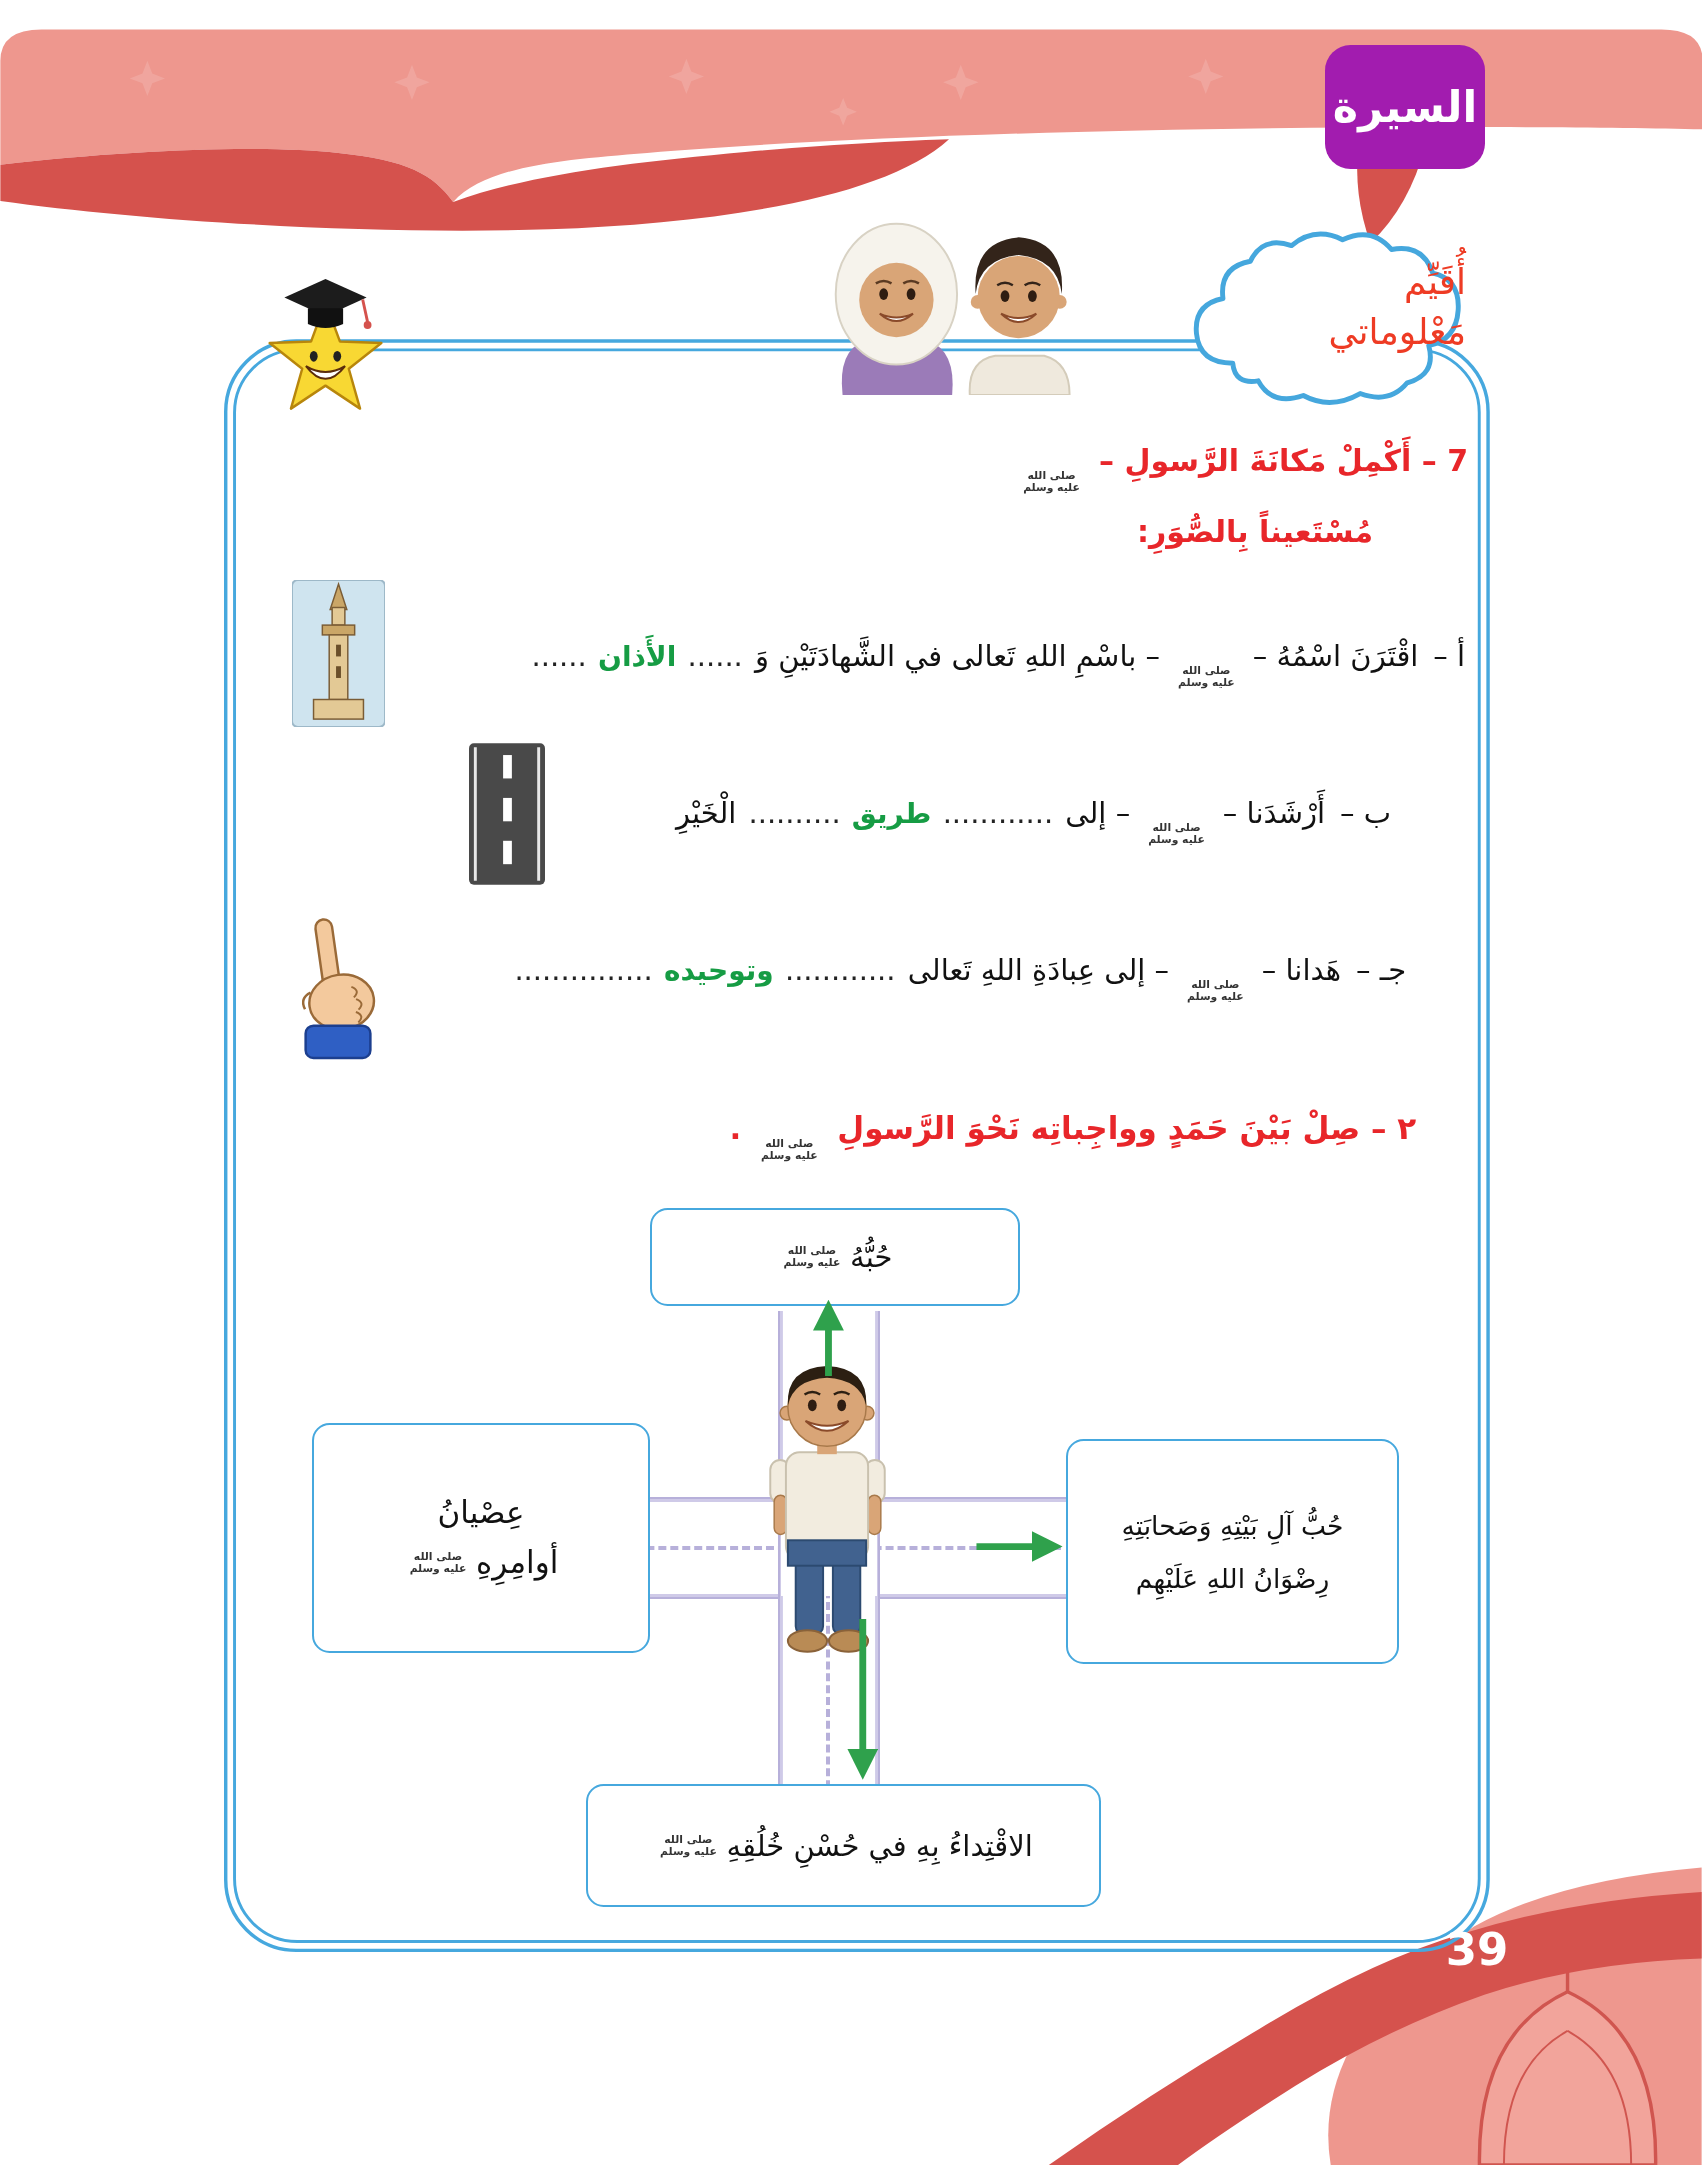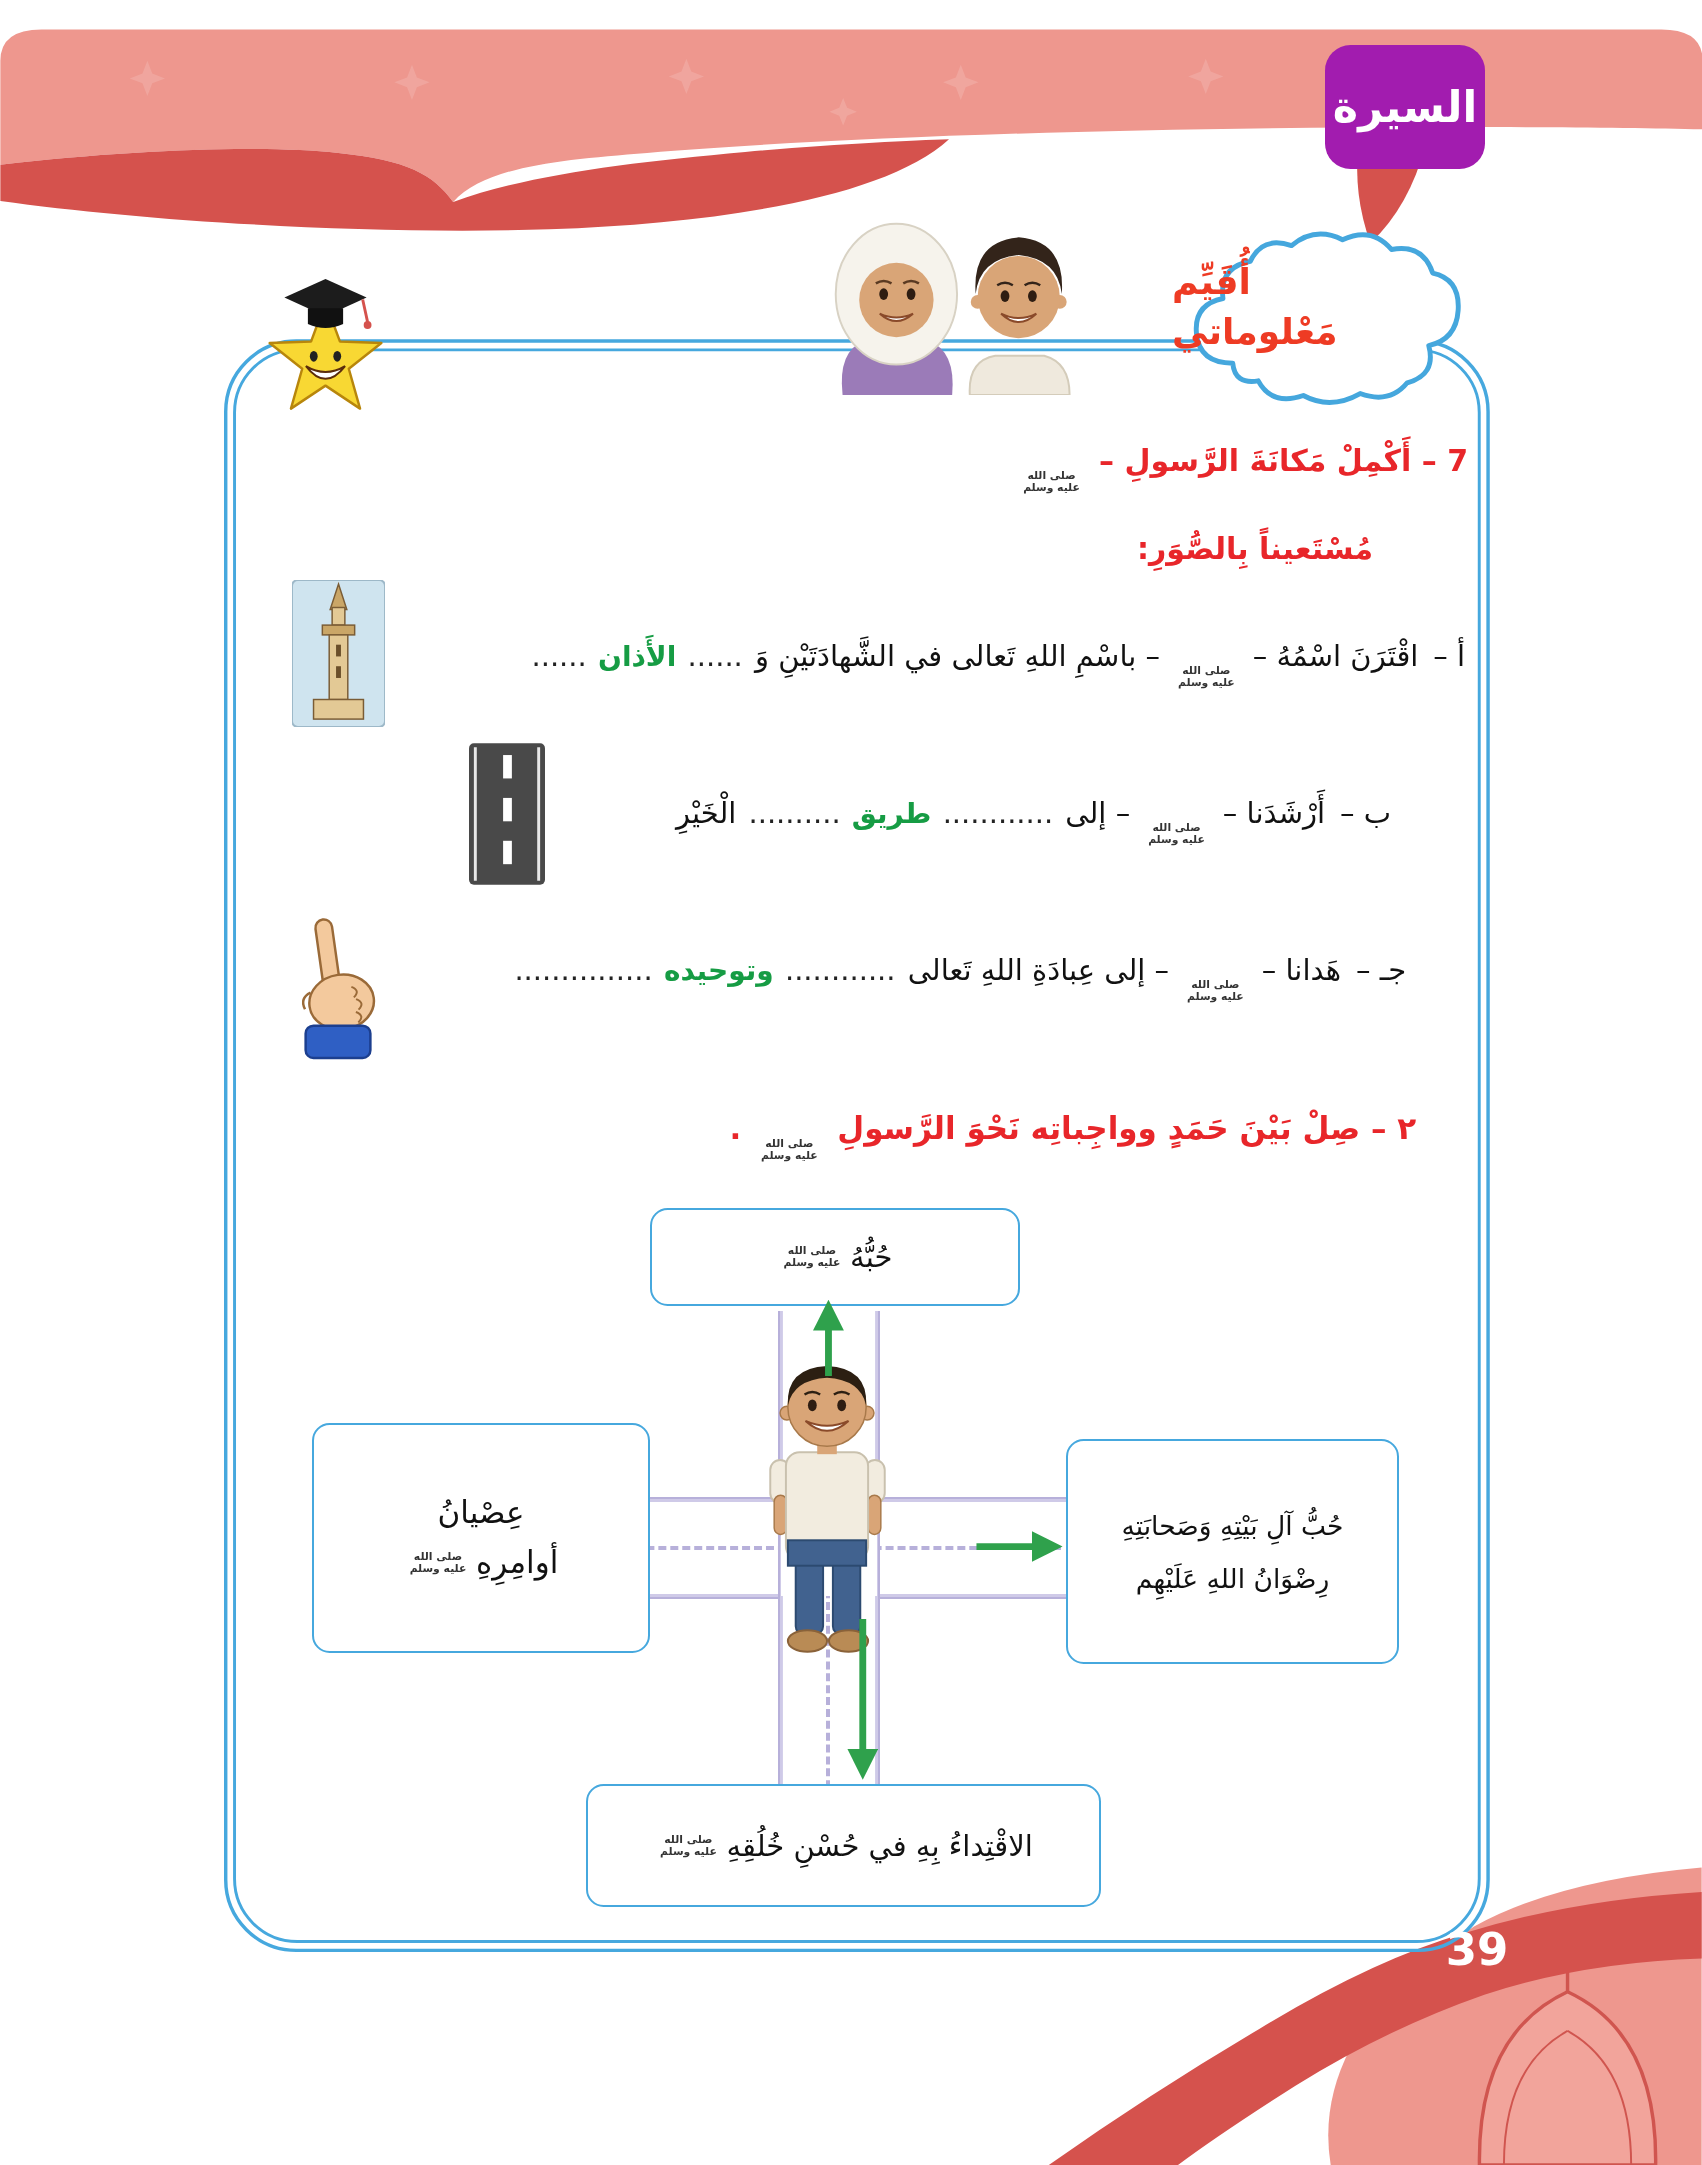--- a/index.html
+++ b/index.html
@@ -8,38 +8,38 @@
   .page { position:relative; width:1703px; height:2165px; margin:0 auto; background:#fff; overflow:hidden; }
   .abs { position:absolute; }
 
   
   .header-svg { left:0; top:0; z-index:1; }
   .section-tab { left:1325px; top:45px; width:160px; height:124px; background:#a21caf;
     border-radius:25.5px; color:#fff; font-size:43px; font-weight:bold;
     display:flex; align-items:center; justify-content:center; z-index:3; direction:rtl; }
   .tab-tail { left:1341px; top:145px; z-index:2; }
   .cloud-svg { left:1172px; top:218px; z-index:3; }
-  .badge-text { left:1172px; top:257px; width:294px; z-index:4; text-align:left;
-    color:#ee3b24; font-weight:bold; font-size:36px; line-height:1.4; direction:rtl; }
+  .badge-text { left:1172px; top:257px; width:294px; z-index:4; text-align:right;
+    color:#ee3b24; font-weight:normal; font-size:36px; line-height:1.4; direction:rtl; }
 
   
   .star-mascot { left:257px; top:263px; z-index:4; }
   .children-pic { left:823px; top:204px; z-index:4; }
   .frame-svg { left:0; top:0; z-index:2; pointer-events:none; }
 
   
   .qtext { position:absolute; direction:rtl; white-space:nowrap; font-size:29px; color:#111; z-index:5; }
   .red { color:#e8262a; font-weight:bold; }
   .seg { margin:0 2.9px; }
   .dots { letter-spacing:1.5px; color:#222; font-weight:normal; }
   .answer { color:#169c44; font-weight:bold; font-size:28px; margin:4px 2px; }
   .pbuh { display:inline-flex; flex-direction:column; align-items:center; font-size:10.8px;
     line-height:1.1; color:#333; vertical-align:-7.8px; margin:0 5.9px; font-weight:bold; white-space:nowrap; }
   .q1-block { right:232px; top:443px; font-size:30px; }
-  .q1-line2 { margin-top:37px; padding-left:0; padding-right:98px; }
+  .q1-line2 { margin-top:20px; padding-left:0; padding-right:98px; }
   .row-a { right:235px; top:639px; }
   .row-b { right:309px; top:796px; }
   .row-c { right:294px; top:953px; }
   .q2-block { right:284px; top:1110px; font-size:31px; }
 
   
   .minaret-pic { left:292px; top:580px; z-index:4; }
   .road-pic { left:469px; top:743px; z-index:4; }
   .finger-pic { left:282px; top:904px; z-index:4; }
 

